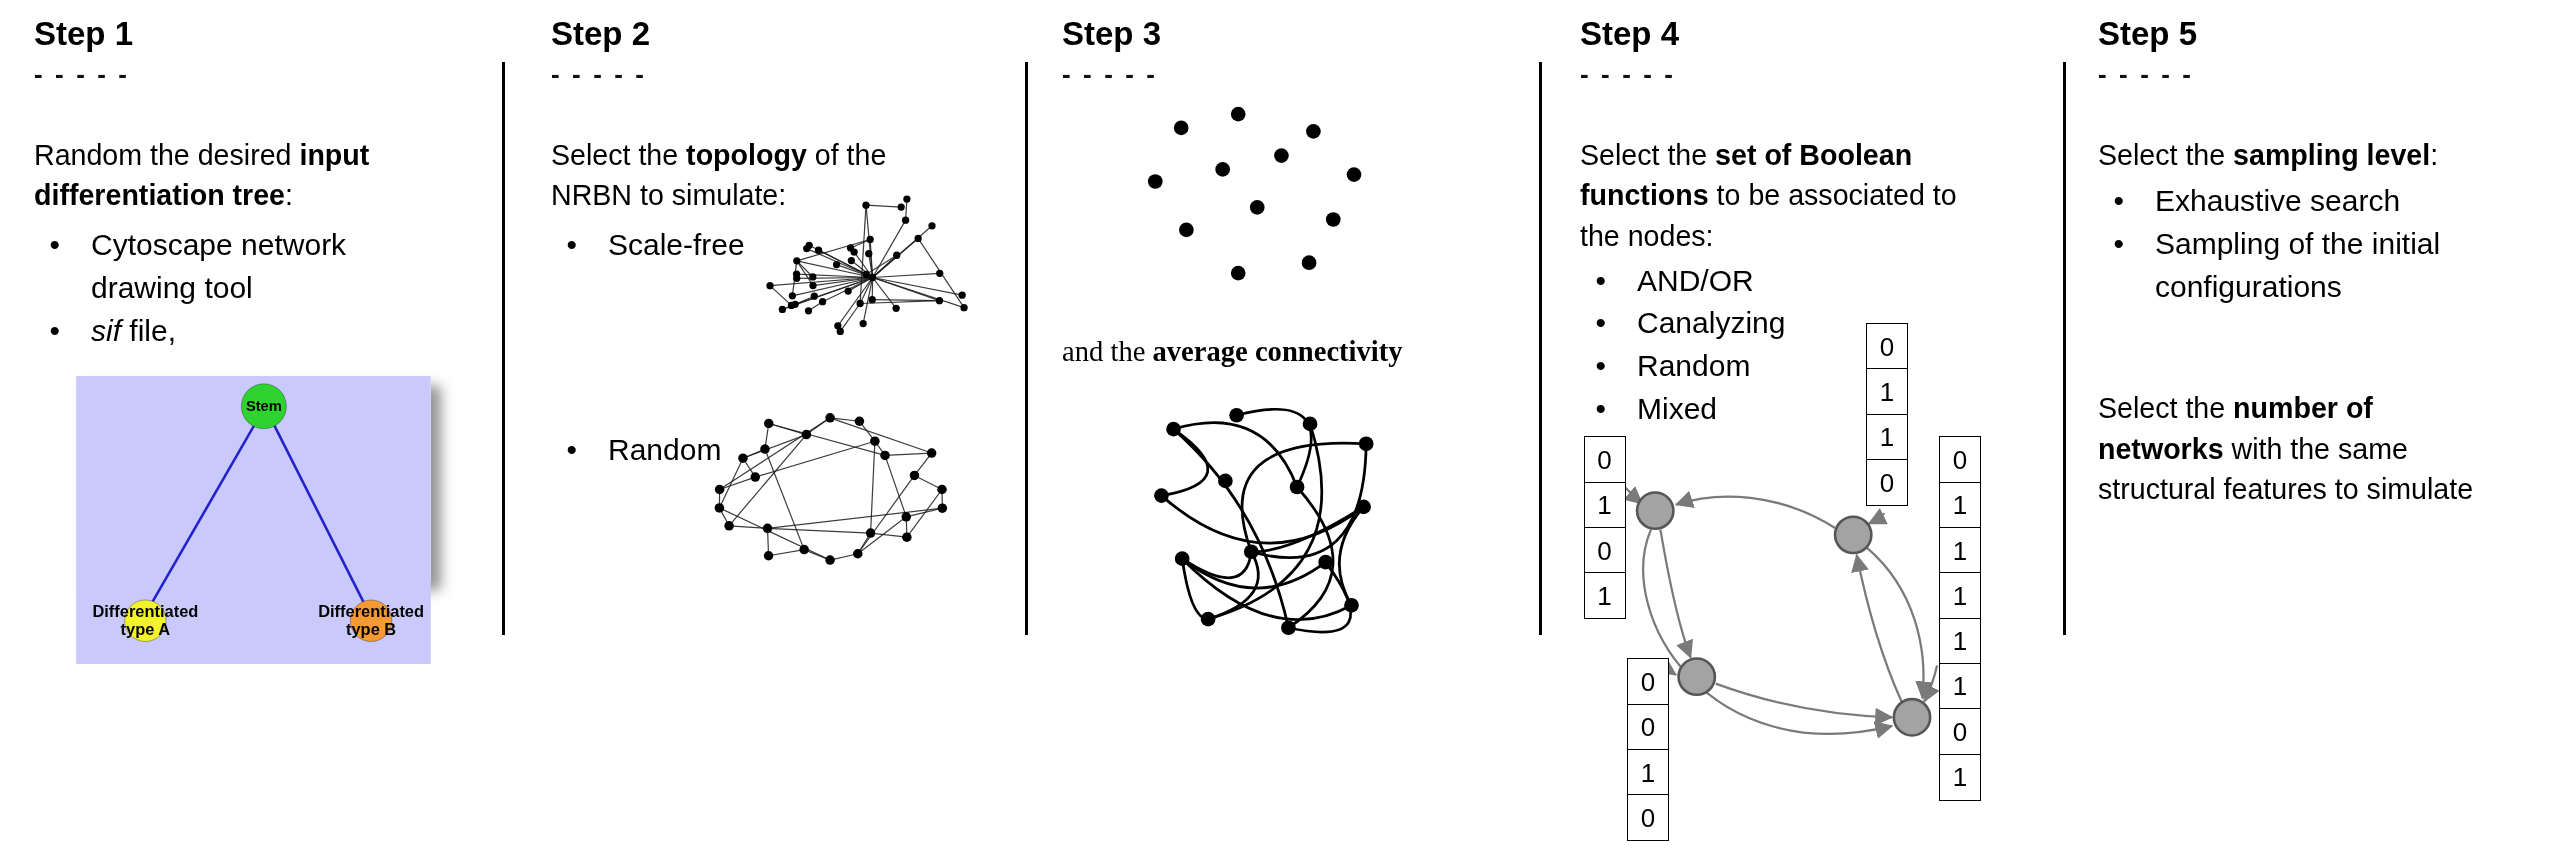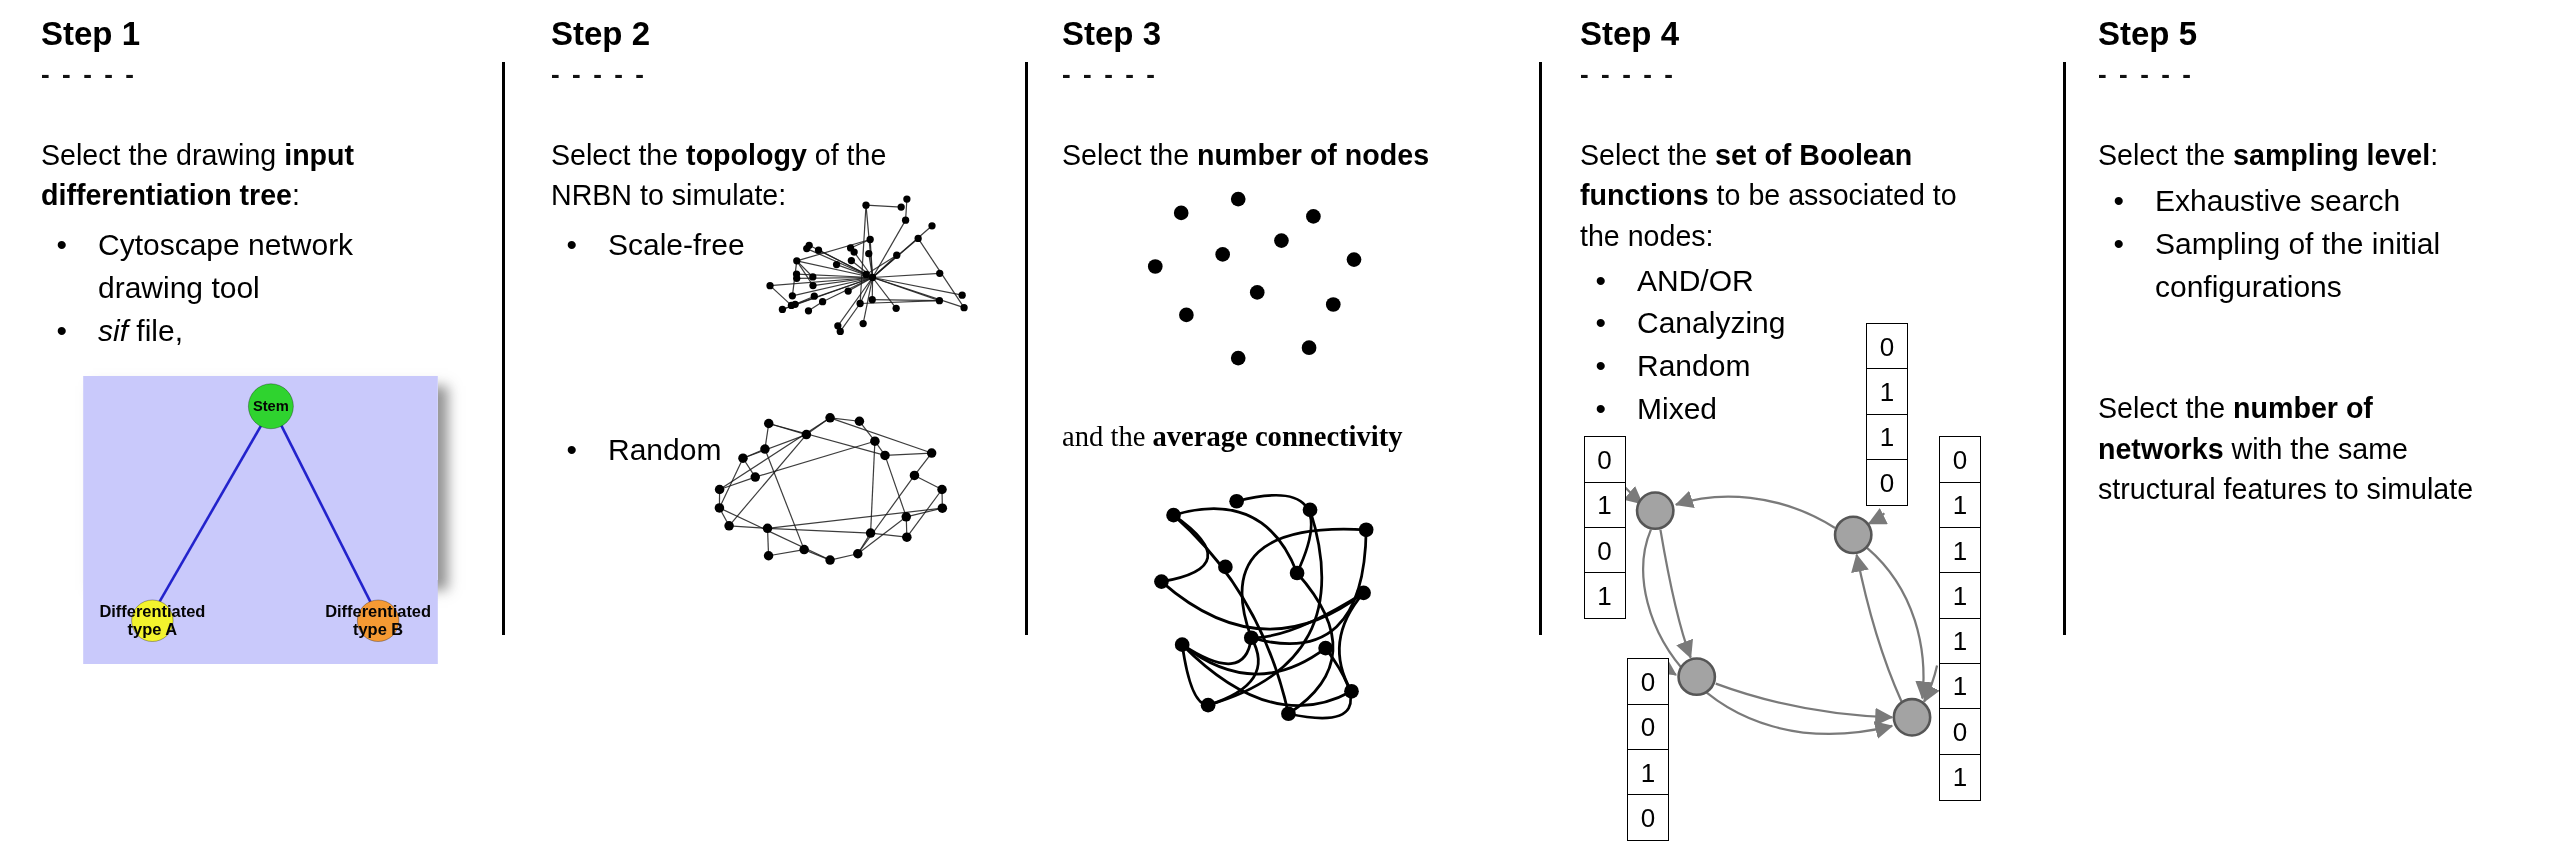--- a/index.html
+++ b/index.html
@@ -2,21 +2,21 @@
 <html style="font-size:14px"><head>
 <meta charset="utf-8">
 <style>
   * { box-sizing: border-box; margin: 0; padding: 0; }
   html, body { background: #ffffff; }
   body {
     width: 2576px; height: 851px; position: relative; overflow: hidden;
     font-family: "Liberation Sans", sans-serif; color: #000;
   }
   .col { position: absolute; top: 16.4px; }
-  #col1 { left: 41px;  width: 437px; }
+  #col1 { left: 34px;  width: 437px; }
   #col2 { left: 551px; width: 433px; position: absolute; }
   #col3 { left: 1062px; width: 467px; }
   #col4 { left: 1580px; width: 463px; }
   #col5 { left: 2098px; width: 459px; }
   .divider { position: absolute; top: 62px; width: 2.6px; height: 573px; background: #000; }
   #div1 { left: 502px; } #div2 { left: 1025px; } #div3 { left: 1539px; } #div4 { left: 2063px; }
 
   .step-title { font-size: 33px; font-weight: 700; line-height: 1.12; }
   .dashes { font-size: 26px; font-weight: 700; letter-spacing: 2.6px; margin-top: 5.2px; color: #111; }
   .intro { font-size: 28.6px; line-height: 1.42; margin-top: 45px; white-space: pre-line; }
@@ -45,21 +45,21 @@
   .tcell:first-child { margin-top: 0; }
 </style>
 </head>
 <body>
 
 <div>
 
   <section class="col" id="col1">
     <h2 class="step-title">Step 1</h2>
     <div class="dashes">- - - - -</div>
-    <p class="intro"><span>Select the drawing </span><b>input
+    <p class="intro"><span>Random the desired </span><b>input
 differentiation tree</b><span>:</span></p>
     <div class="bullets">
       <div class="bullet"><span class="btext">Cytoscape network
 drawing tool</span></div>
       <div class="bullet"><span class="btext"><i>sif</i><span> file,</span></span></div>
     </div>
     <div class="tree-img">
       <svg viewBox="0 0 410 333" width="355" height="288">
         <rect x="0" y="0" width="410" height="333" fill="#c9c9fb"></rect>
         <line x1="207" y1="55" x2="86" y2="265" stroke-width="3" stroke="#2323cc"></line>
@@ -243,21 +243,20 @@
         <circle cx="278.6" cy="66.8" r="5.5" fill="#000"></circle>
         <circle cx="258.7" cy="92.7" r="5.5" fill="#000"></circle>
       </svg>
   </section>
 
   <div class="divider" id="div2"></div>
 
   <section class="col" id="col3">
     <h2 class="step-title">Step 3</h2>
     <div class="dashes">- - - - -</div>
-    <p class="intro"><span>Select the </span><b>number of nodes</b><span></span></p>
     <svg style="display:block; margin:12px 0 0 74px;" viewBox="0 0 276 228" width="239" height="197">
         <circle cx="52" cy="30" r="8.5" fill="#000"></circle>
         <circle cx="118" cy="14" r="8.5" fill="#000"></circle>
         <circle cx="205" cy="34" r="8.5" fill="#000"></circle>
         <circle cx="22" cy="92" r="8.5" fill="#000"></circle>
         <circle cx="100" cy="78" r="8.5" fill="#000"></circle>
         <circle cx="168" cy="62" r="8.5" fill="#000"></circle>
         <circle cx="252" cy="84" r="8.5" fill="#000"></circle>
         <circle cx="58" cy="148" r="8.5" fill="#000"></circle>
         <circle cx="140" cy="122" r="8.5" fill="#000"></circle>

